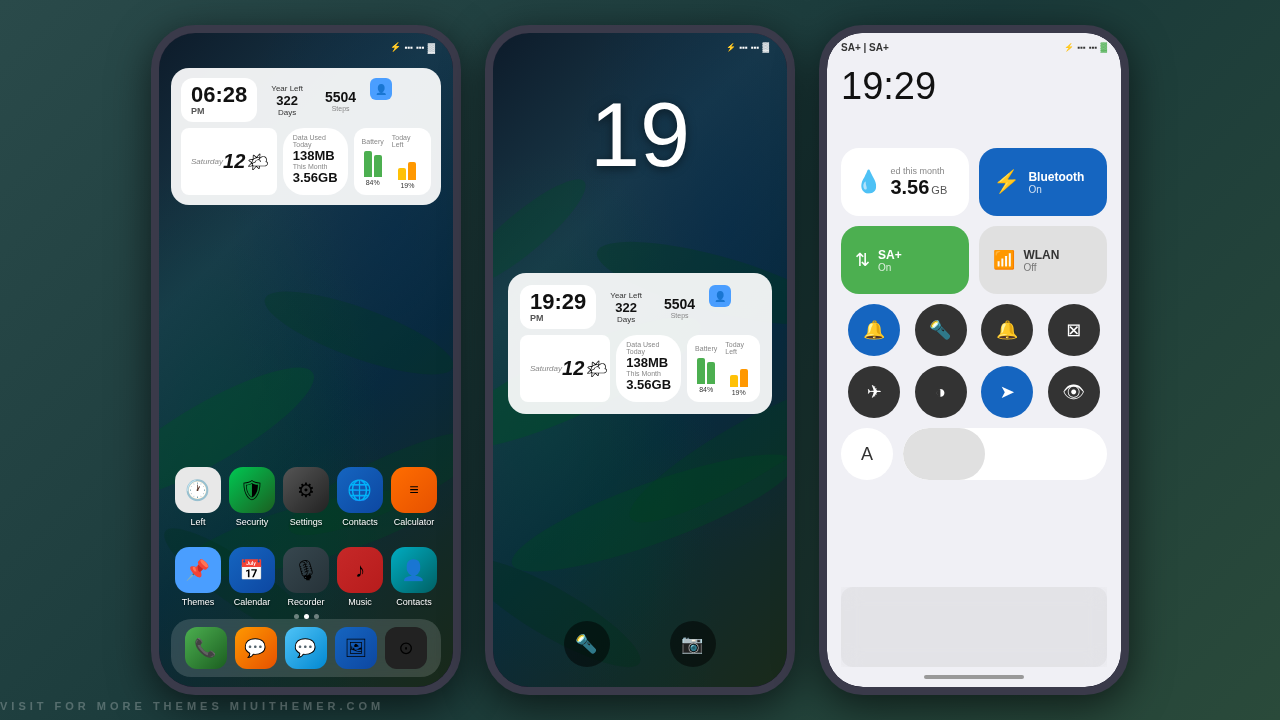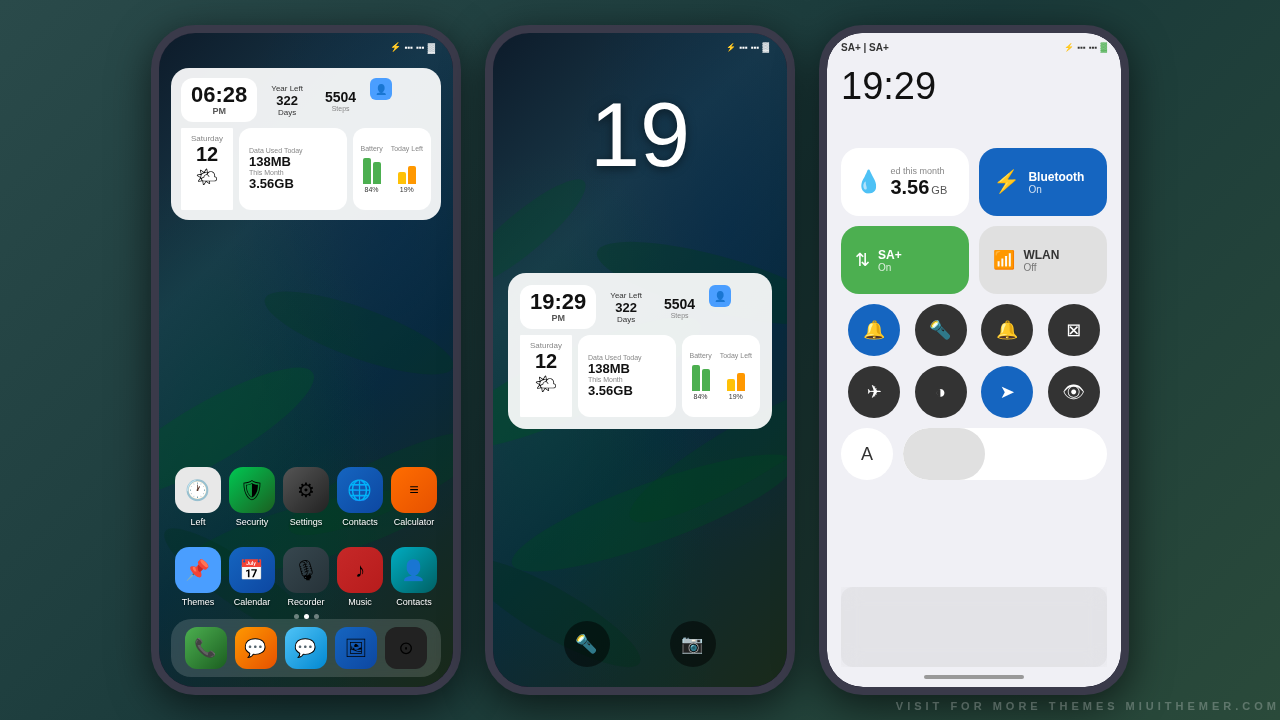--- a/index.html
+++ b/index.html
@@ -110,21 +110,20 @@
       font-size: 22px;
       font-weight: 700;
       color: #111;
       line-height: 1;
     }
 
     .time-ampm {
       font-size: 9px;
       color: #555;
       font-weight: 600;
-      text-align: center;
     }
 
     .widget-info {
       font-size: 8px;
       color: #333;
       text-align: center;
     }
 
     .steps-block {
       display: flex;
@@ -157,47 +156,47 @@
       color: white;
     }
 
     .widget-row2 {
       display: flex;
       gap: 6px;
     }
 
     .date-block {
       background: white;
-      border-radius: 1px;
+      border-radius: 8px;
       padding: 6px 10px;
       display: flex;
-      flex-direction: column;
       align-items: center;
       min-width: 50px;
+      font-style: italic;
     }
 
     .date-day {
       font-size: 8px;
       color: #888;
     }
 
     .date-num {
       font-size: 20px;
       font-weight: 700;
       color: #111;
     }
 
     .weather-icon {
       font-size: 18px;
     }
 
     .data-block {
       background: white;
-      border-radius: 12px;
-      padding: 19px 10px;
+      border-radius: 21px;
+      padding: 6px 10px;
       flex: 1;
     }
 
     .data-label {
       font-size: 7px;
       color: #888;
     }
 
     .data-val {
       font-size: 13px;
@@ -881,15 +880,15 @@
 
       <div class="home-indicator"></div>
 
       <div style="position:absolute; bottom:20px; left:14px; right:14px; height:80px; background:rgba(200,200,200,0.3); border-radius:12px; overflow:hidden;">
         <div style="width:100%; height:100%; backdrop-filter:blur(10px);"></div>
       </div>
 
     </div>
   </div>
 
-  <div style="position:absolute; bottom:8px; left:0; right:0; text-align:right; font-size:11px; color:rgba(255,255,255,0.25); letter-spacing:4px; font-weight:600;">VISIT FOR MORE THEMES    MIUITHEMER.COM</div>
+  <div style="position:absolute; bottom:8px; left:0; right:0; text-align:left; font-size:11px; color:rgba(255,255,255,0.25); letter-spacing:4px; font-weight:600;">VISIT FOR MORE THEMES    MIUITHEMER.COM</div>
 
 </div>
 
 </body></html>

